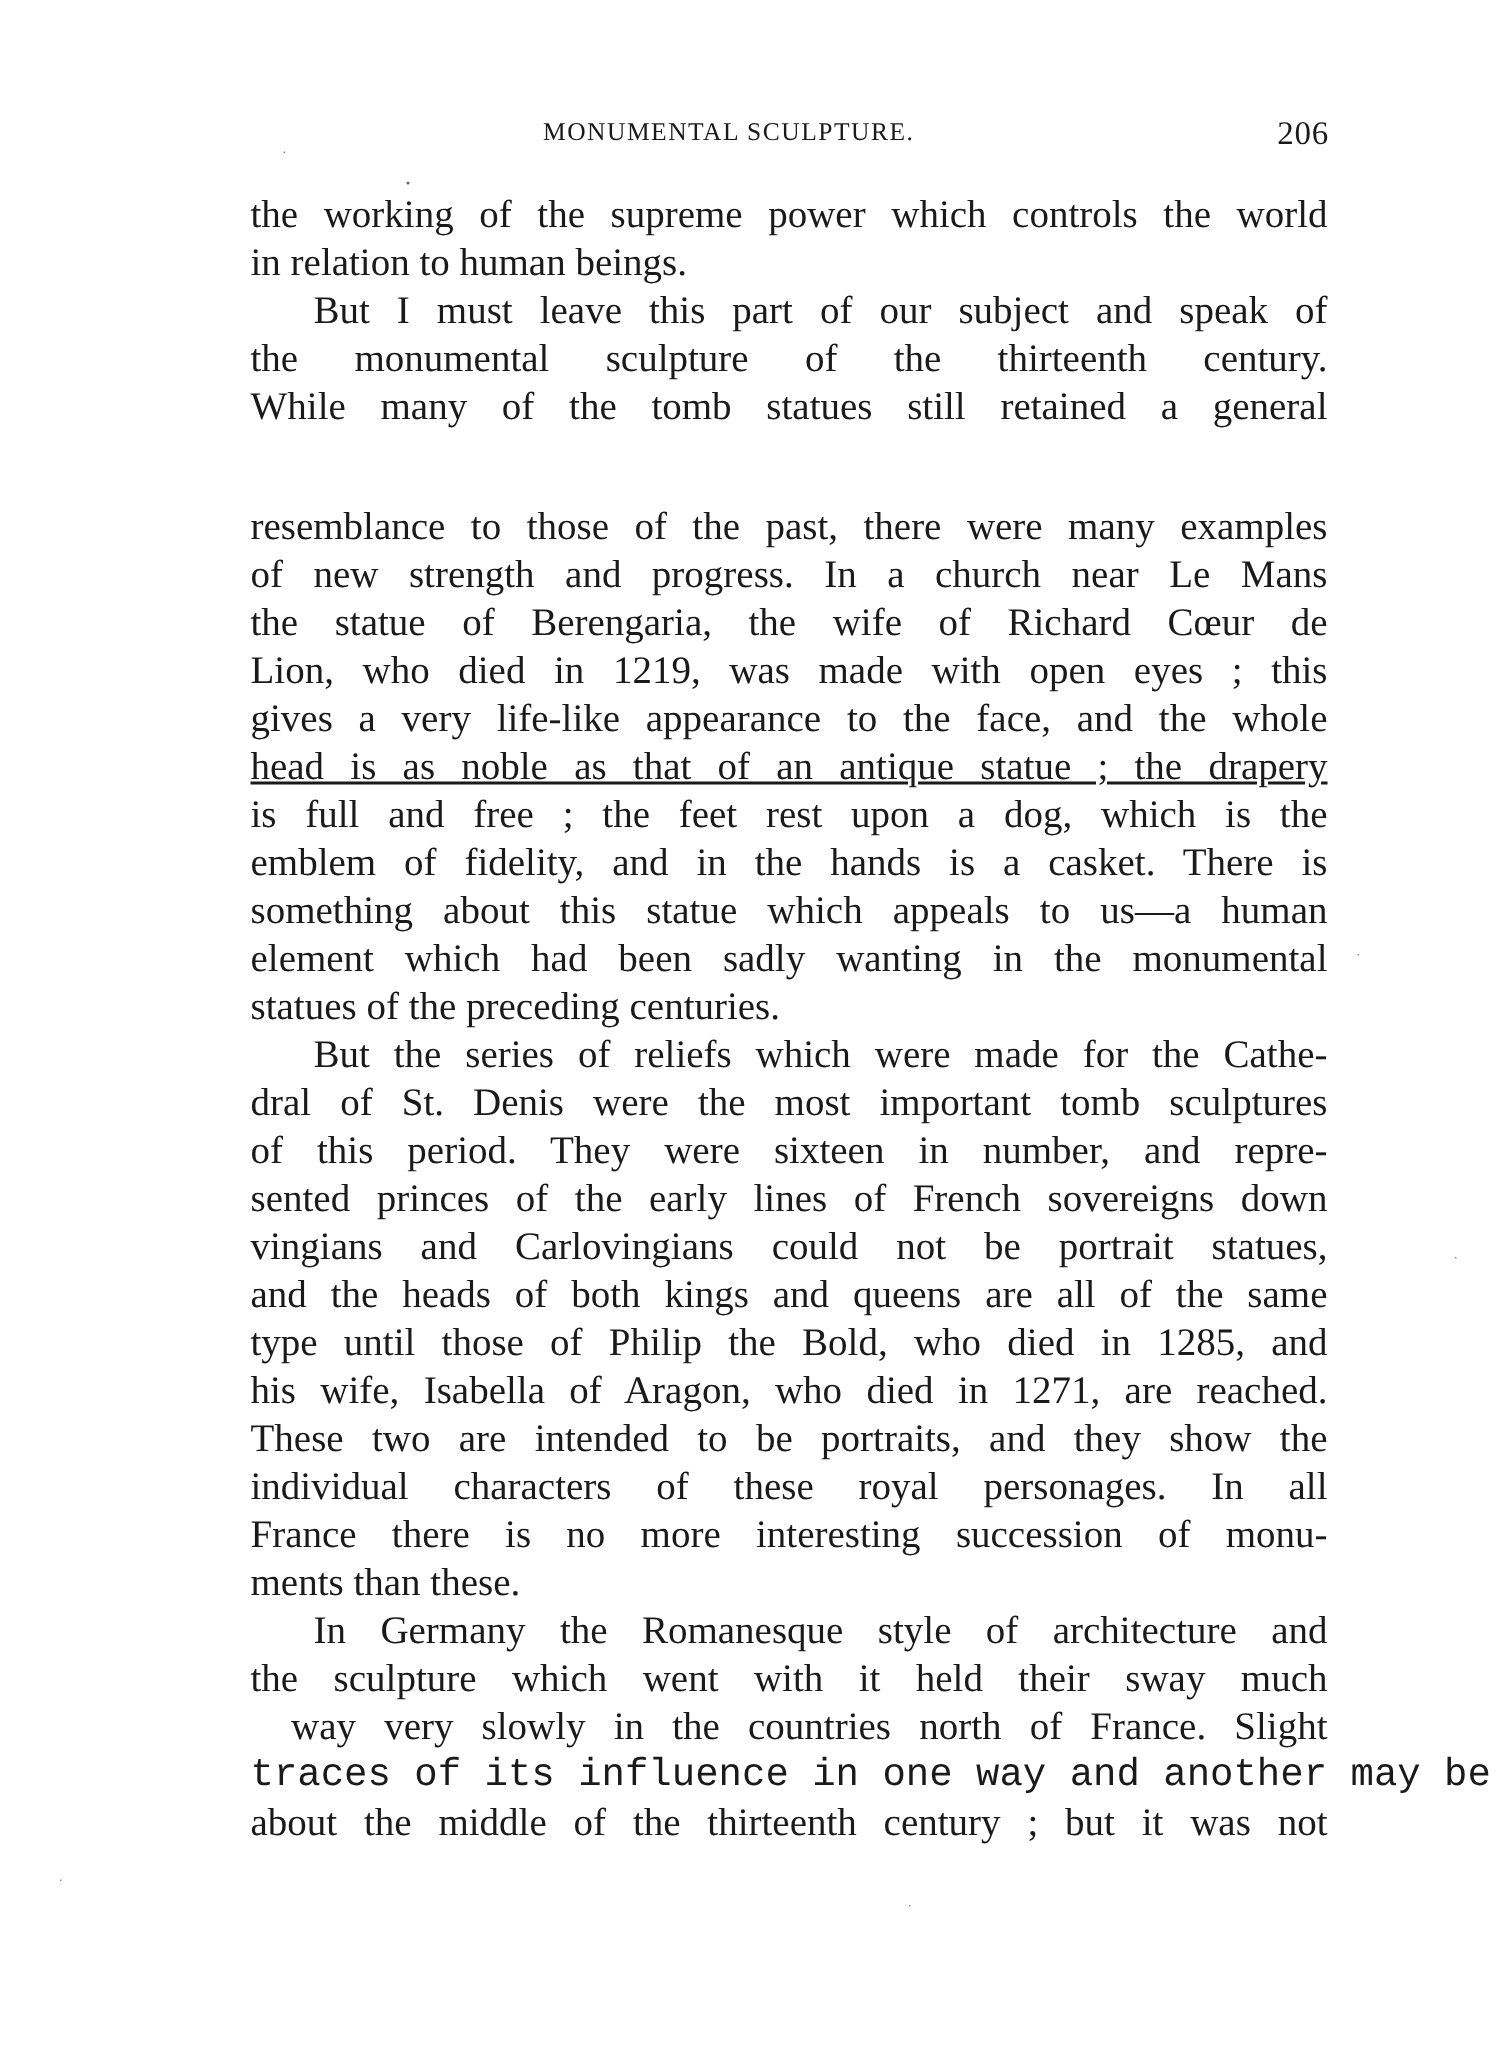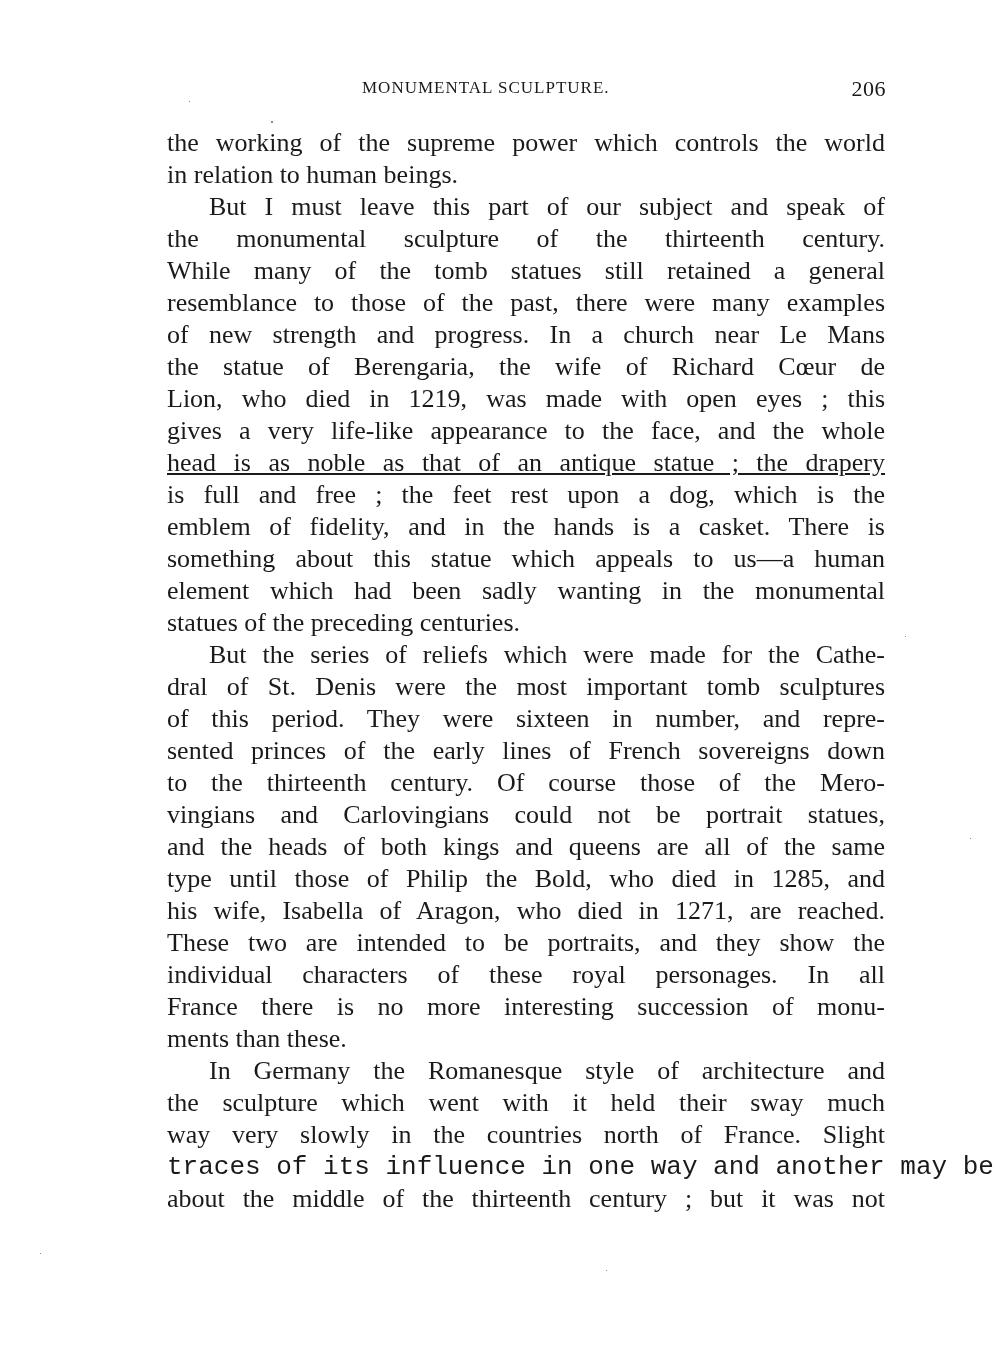--- a/index.html
+++ b/index.html
@@ -79,47 +79,46 @@
     <span class="title">MONUMENTAL SCULPTURE.</span>
     <span class="page-number">206</span>
   </div>
 
   <div class="body-text" id="body-text">
       <span class="line" style="text-align: left; word-spacing: 0px;">the working of the supreme power which controls the world</span>
       <span class="line last">in relation to human beings.</span>
       <span class="line indent" style="text-align: left; word-spacing: 0px;">But I must leave this part of our subject and speak of</span>
       <span class="line" style="text-align: left; word-spacing: 0px;">the monumental sculpture of the thirteenth century.</span>
       <span class="line" style="text-align: left; word-spacing: 0px;">While many of the tomb statues still retained a general</span>
-      <span class="line" style="text-align: left; word-spacing: 0px;">resemblance to those of the past, there were many examples</span>
+      <span class="line" style="text-align: left; word-spacing: 0px; margin-top: 48px;">resemblance to those of the past, there were many examples</span>
       <span class="line" style="text-align: left; word-spacing: 0px;">of new strength and progress.  In a church near Le Mans</span>
       <span class="line" style="text-align: left; word-spacing: 0px;">the statue of Berengaria, the wife of Richard Cœur de</span>
       <span class="line" style="text-align: left; word-spacing: 0px;">Lion, who died in 1219, was made with open eyes ; this</span>
       <span class="line" style="text-align: left; word-spacing: 0px;">gives a very life-like appearance to the face, and the whole</span>
       <span class="line" style="text-align: left; word-spacing: 0px; text-decoration: underline;">head is as noble as that of an antique statue ; the drapery</span>
       <span class="line" style="text-align: left; word-spacing: 0px;">is full and free ;  the feet rest upon a dog, which is the</span>
       <span class="line" style="text-align: left; word-spacing: 0px;">emblem of fidelity, and in the hands is a casket.  There is</span>
       <span class="line" style="text-align: left; word-spacing: 0px;">something about this statue which appeals to us—a human</span>
       <span class="line" style="text-align: left; word-spacing: 0px;">element which had been sadly wanting in the monumental</span>
       <span class="line last">statues of the preceding centuries.</span>
       <span class="line indent" style="text-align: left; word-spacing: 0px;">But the series of reliefs which were made for the Cathe-</span>
       <span class="line" style="text-align: left; word-spacing: 0px;">dral of St. Denis were the most important tomb sculptures</span>
       <span class="line" style="text-align: left; word-spacing: 0px;">of this period.  They were sixteen in number, and repre-</span>
       <span class="line" style="text-align: left; word-spacing: 0px;">sented princes of the early lines of French sovereigns down</span>
-      <span class="line" style="text-align: left; word-spacing: 0px;">to the thirteenth century.  Of course those of the Mero-</span>
       <span class="line" style="text-align: left; word-spacing: 0px;">vingians and Carlovingians could not be portrait statues,</span>
       <span class="line" style="text-align: left; word-spacing: 0px;">and the heads of both kings and queens are all of the same</span>
       <span class="line" style="text-align: left; word-spacing: 0px;">type until those of Philip the Bold, who died in 1285, and</span>
       <span class="line" style="text-align: left; word-spacing: 0px;">his wife, Isabella of Aragon, who died in 1271, are reached.</span>
       <span class="line" style="text-align: left; word-spacing: 0px;">These two are intended to be portraits, and they show the</span>
       <span class="line" style="text-align: left; word-spacing: 0px;">individual characters of these royal personages.  In all</span>
       <span class="line" style="text-align: left; word-spacing: 0px;">France there is no more interesting succession of monu-</span>
       <span class="line last">ments than these.</span>
       <span class="line indent" style="text-align: left; word-spacing: 0px;">In Germany the Romanesque style of architecture and</span>
       <span class="line" style="text-align: left; word-spacing: 0px;">the sculpture which went with it held their sway much</span>
-      <span class="line" style="text-align: left; word-spacing: 0px;">way very slowly in the countries north of France.  Slight</span>
+      <span class="line" style="text-align: left; word-spacing: 0px; margin-left: 27px;">way very slowly in the countries north of France.  Slight</span>
       <span class="line" style="text-align: left; word-spacing: 0px; font-family: Liberation Mono, monospace;">traces of its influence in one way and another may be found</span>
       <span class="line" style="text-align: left; word-spacing: 0px;">about the middle of the thirteenth century ; but it was not</span>
     </div>
 
   <span class="speck" style="left:271px;top:121px;"></span>
   <span class="speck" style="left:189px;top:101px;width:1px;height:1px;"></span>
   <span class="speck" style="left:905px;top:636px;width:1px;height:1px;"></span>
   <span class="speck" style="left:970px;top:838px;width:1px;height:1px;"></span>
   <span class="speck" style="left:40px;top:1253px;width:1px;height:1px;"></span>
   <span class="speck" style="left:606px;top:1270px;width:1px;height:1px;"></span>

